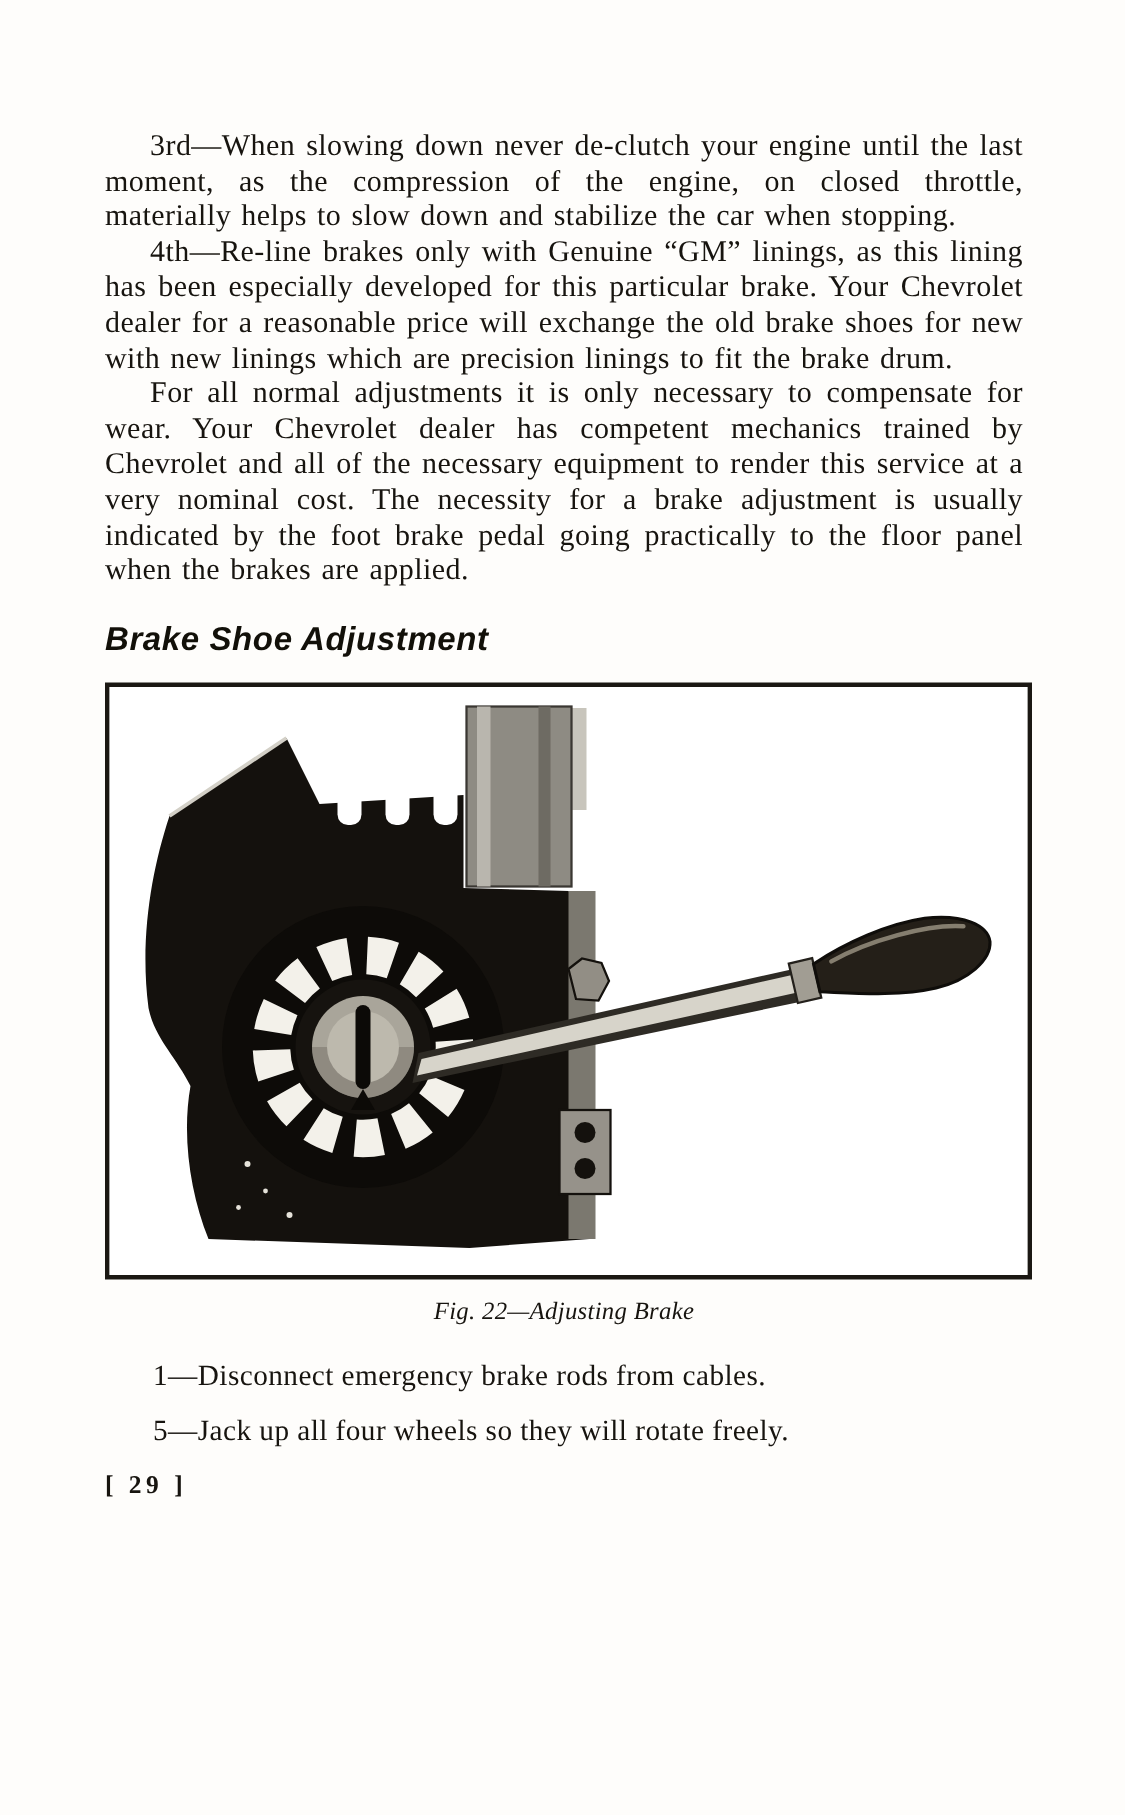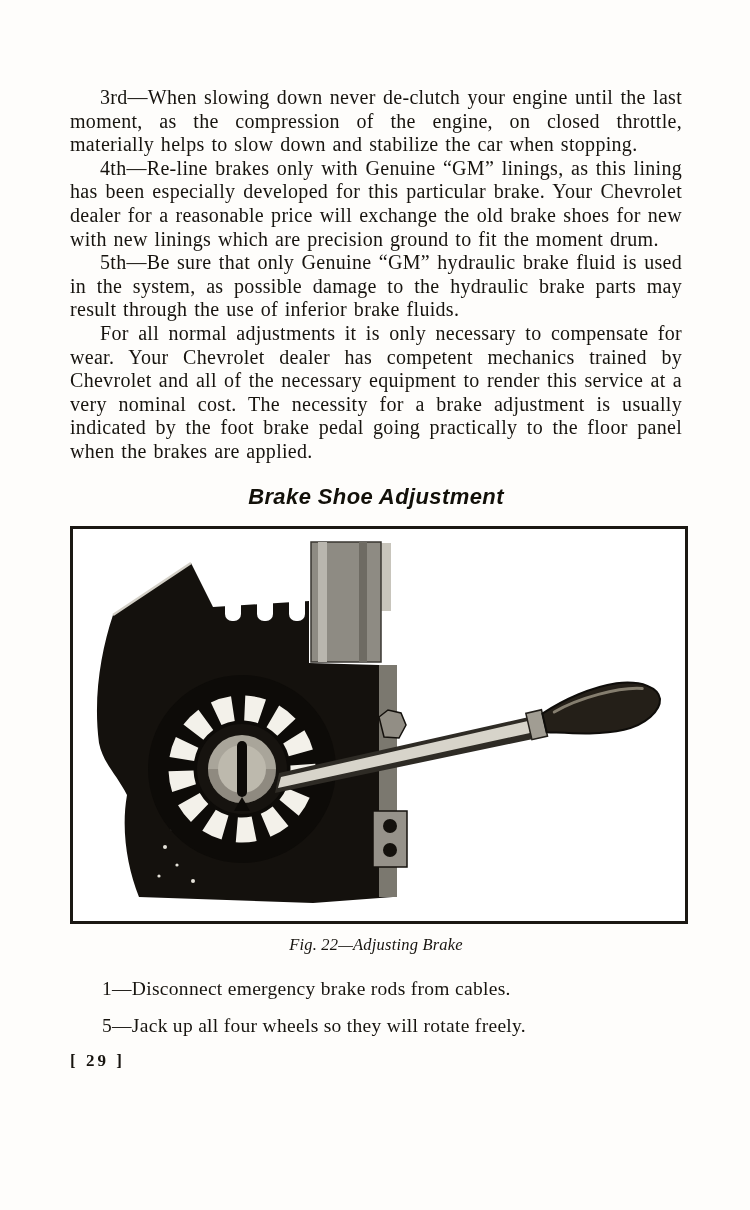--- a/index.html
+++ b/index.html
@@ -18,21 +18,21 @@
     margin: 0;
     font-size: 20px;
     line-height: 23.6px;
     text-align: justify;
     text-indent: 30px;
     letter-spacing: 0.3px;
     word-spacing: 1.5px;
   }
   .section-heading {
     margin: 20px 0 0 0;
-    text-align: center;
+    text-align: left;
     font-family: "Liberation Sans", "DejaVu Sans", sans-serif;
     font-style: italic;
     font-weight: 700;
     font-size: 22px;
     letter-spacing: 0.4px;
     color: #121009;
   }
   .figure { margin: 16px 0 0 0; }
   .figure-frame {
     width: 612px;
@@ -65,22 +65,21 @@
     letter-spacing: 3px;
   }
 </style>
 </head>
 <body>
 
 <div class="page">
 
   <div class="body-text">
     <p class="para">3rd—When slowing down never de-clutch your engine until the last moment, as the compression of the engine, on closed throttle, materially helps to slow down and stabilize the car when stopping.</p>
-    <p class="para">4th—Re-line brakes only with Genuine “GM” linings, as this lining has been especially developed for this particular brake. Your Chevrolet dealer for a reasonable price will exchange the old brake shoes for new with new linings which are precision ground to fit the moment drum.</p>
-    <p class="para">5th—Be sure that only Genuine “GM” hydraulic brake fluid is used in the system, as possible damage to the hydraulic brake parts may result through the use of inferior brake fluids.</p>
+    <p class="para">4th—Re-line brakes only with Genuine “GM” linings, as this lining has been especially developed for this particular brake. Your Chevrolet dealer for a reasonable price will exchange the old brake shoes for new with new linings which are precision linings to fit the brake drum.</p>
     <p class="para">For all normal adjustments it is only necessary to compensate for wear. Your Chevrolet dealer has competent mechanics trained by Chevrolet and all of the necessary equipment to render this service at a very nominal cost. The necessity for a brake adjustment is usually indicated by the foot brake pedal going practically to the floor panel when the brakes are applied.</p>
   </div>
 
   <h2 class="section-heading">Brake Shoe Adjustment</h2>
 
   <figure class="figure" style="margin-left:0;margin-right:0;">
     <div class="figure-frame">
       <svg viewBox="0 0 612 392" width="612" height="392" xmlns="http://www.w3.org/2000/svg">
         <rect x="0" y="0" width="612" height="392" fill="#ffffff"></rect>
 

